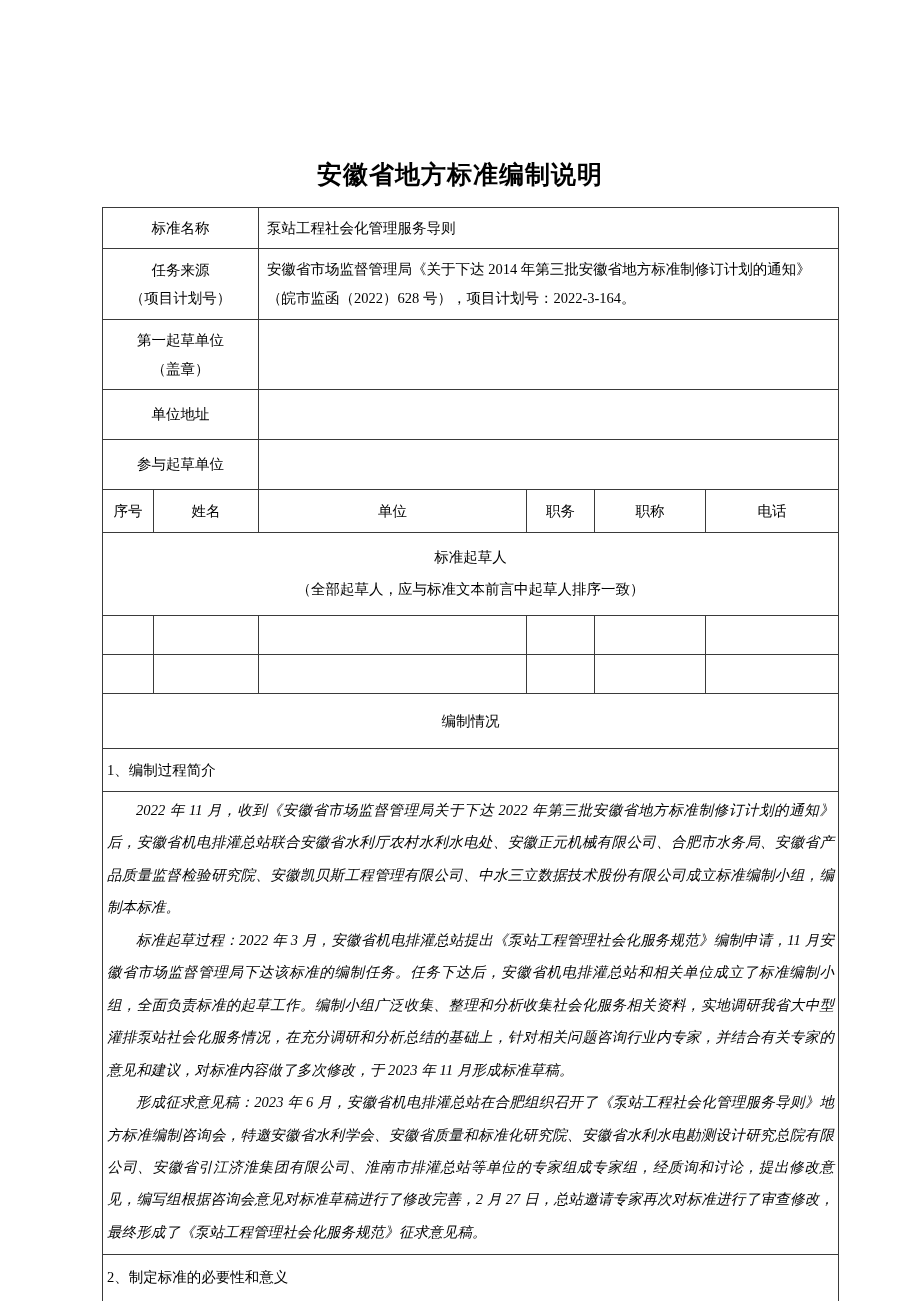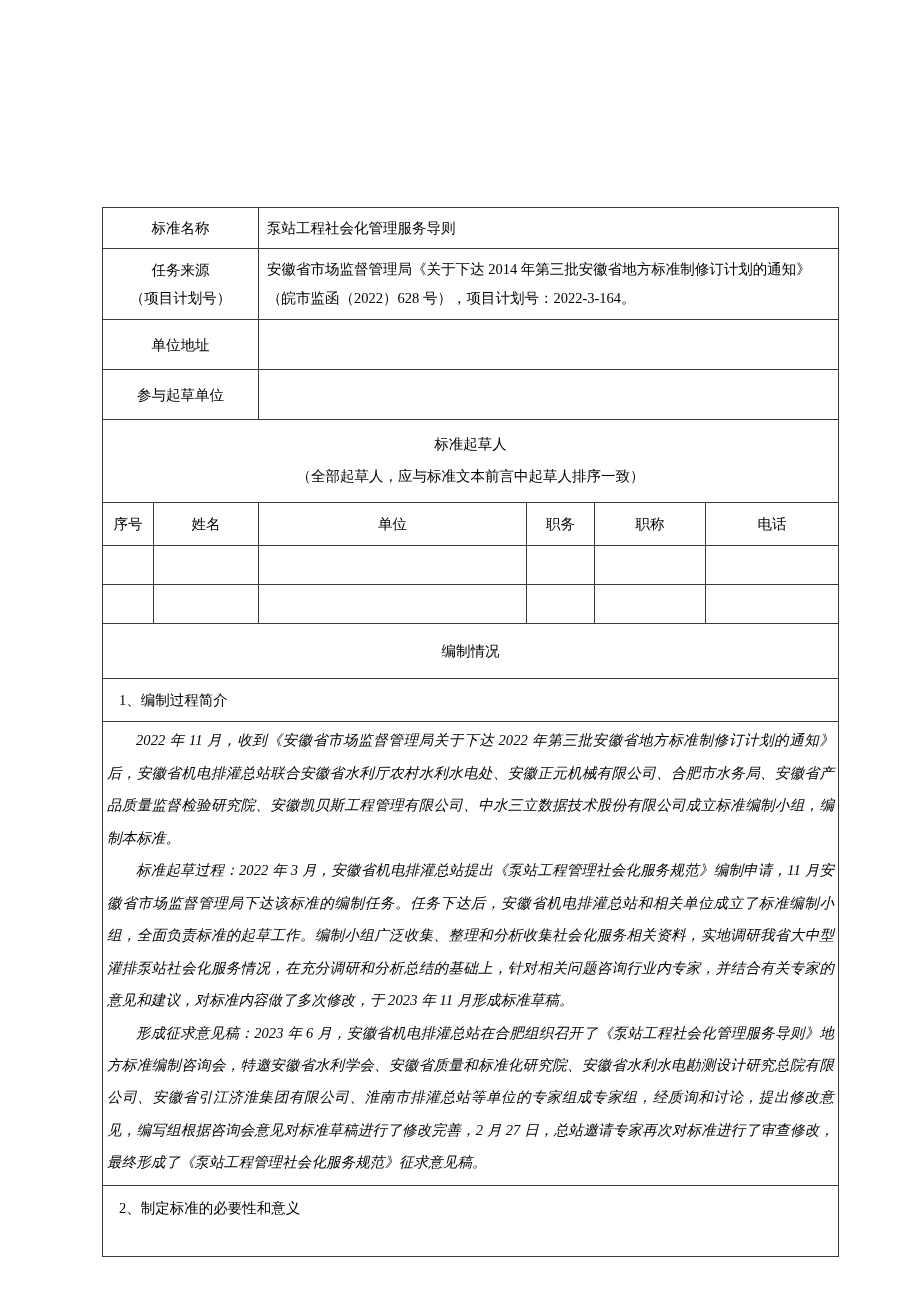--- a/index.html
+++ b/index.html
@@ -85,21 +85,21 @@
   .emptyrow td { height: 38px; }
 
   .sect-title {
     text-align: center;
     padding: 9px 4px !important;
     font-size: 14.5px;
   }
 
   .sect-num {
     text-align: left;
-    padding: 6px 16px !important;
+    padding: 6px 4px !important;
     font-size: 14.5px;
     margin-left: 24px;
   }
 
   .body-cell {
     padding: 2px 4px 6px 4px !important;
     font-size: 14.6px;
     font-style: italic;
   }
   .body-cell p {
@@ -109,20 +109,21 @@
     text-align: justify;
     text-justify: inter-ideograph;
     letter-spacing: 0.1px;
   }
 </style>
 </head>
 <body>
 
 <div class="page">
 
+  <div class="doc-title">安徽省地方标准编制说明</div>
 
   <table class="main">
     <colgroup>
       <col style="width:51px">
       <col style="width:105px">
       <col style="width:268px">
       <col style="width:68px">
       <col style="width:111px">
       <col style="width:133px">
     </colgroup>
@@ -137,47 +138,54 @@
       <td class="lbl" colspan="2">
         <span class="l1">任务来源</span>
         <span class="l2">（项目计划号）</span>
       </td>
       <td class="val" colspan="4">
         <span class="vline">安徽省市场监督管理局《关于下达 2014 年第三批安徽省地方标准制修订计划的通知》</span>
         <span class="vline">（皖市监函（2022）628 号），项目计划号：2022-3-164。</span>
       </td>
     </tr>
 
+    <tr>
+      <td class="lbl" colspan="2">
+        <span class="l1">第一起草单位</span>
+        <span class="l2">（盖章）</span>
+      </td>
+      <td class="val" colspan="4"></td>
+    </tr>
 
     <tr>
       <td class="lbl" colspan="2" style="height:37px">单位地址</td>
       <td class="val" colspan="4"></td>
     </tr>
 
     <tr>
       <td class="lbl" colspan="2" style="height:37px">参与起草单位</td>
       <td class="val" colspan="4"></td>
-    </tr>
-
-    <tr>
-      <td class="center-head" colspan="6">
-        <span class="ch1">标准起草人</span>
-        <span class="ch2">（全部起草人，应与标准文本前言中起草人排序一致）</span>
-      </td>
     </tr>
 
     <tr>
       <td class="colhead">序号</td>
       <td class="colhead">姓名</td>
       <td class="colhead">单位</td>
       <td class="colhead">职务</td>
       <td class="colhead">职称</td>
       <td class="colhead">电话</td>
     </tr>
 
+    <tr>
+      <td class="center-head" colspan="6">
+        <span class="ch1">标准起草人</span>
+        <span class="ch2">（全部起草人，应与标准文本前言中起草人排序一致）</span>
+      </td>
+    </tr>
+
     <tr class="emptyrow">
       <td></td>
       <td></td>
       <td></td>
       <td></td>
       <td></td>
       <td></td>
     </tr>
 
     <tr class="emptyrow">

